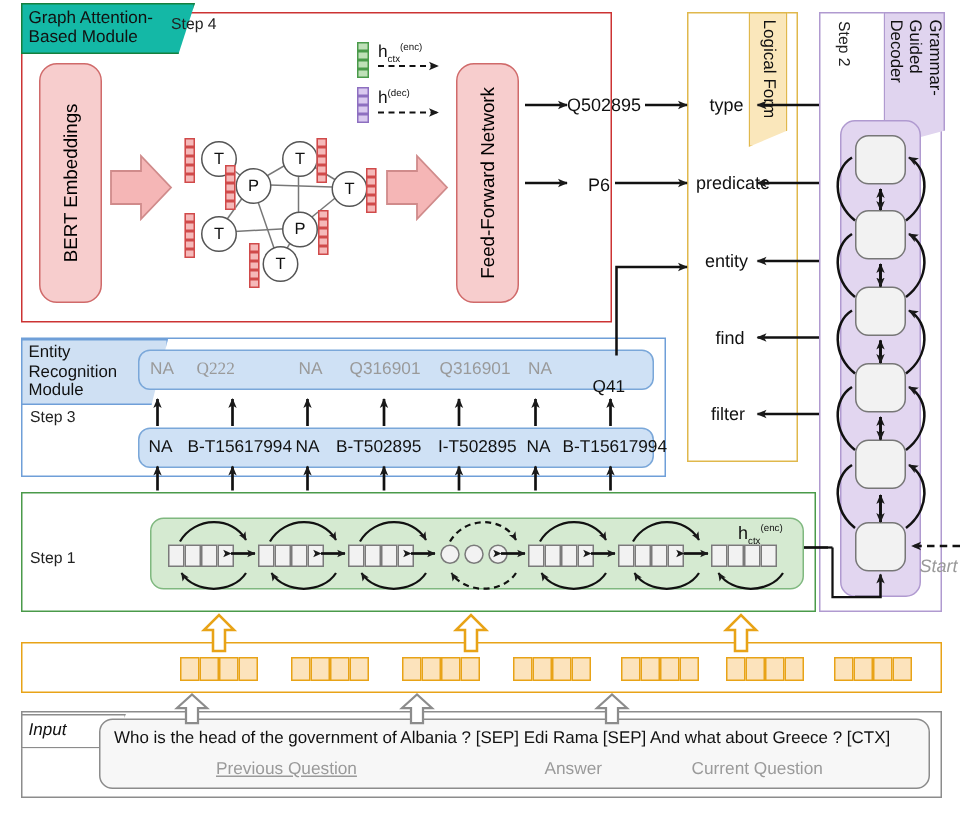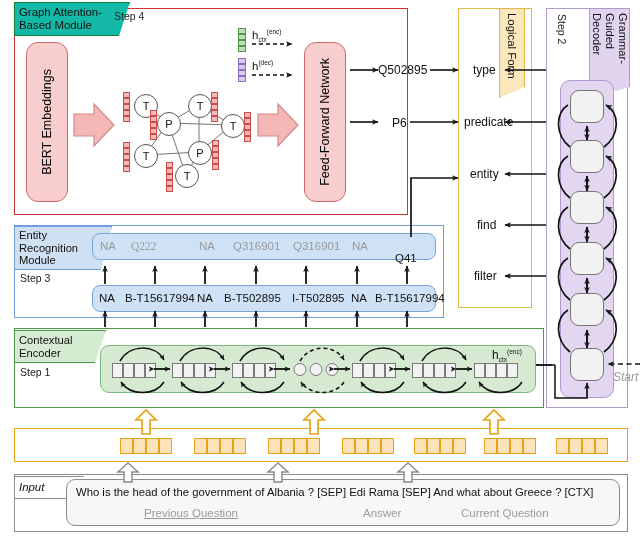--- a/index.html
+++ b/index.html
@@ -211,22 +211,20 @@
   <div class="abs panel panel-blue" style="left:92px;top:285px;width:344px;height:27px;border-radius:8px;"></div>
   <div class="txt" style="left:99px;top:292px;">NA</div>
   <div class="txt" style="left:125px;top:292px;">B-T15617994</div>
   <div class="txt" style="left:197px;top:292px;">NA</div>
   <div class="txt" style="left:224px;top:292px;">B-T502895</div>
   <div class="txt" style="left:292px;top:292px;">I-T502895</div>
   <div class="txt" style="left:351px;top:292px;">NA</div>
   <div class="txt" style="left:375px;top:292px;">B-T15617994</div>
 
   <div class="abs module mod-green" style="left:14px;top:328px;width:530px;height:80px;"></div>
-  <div class="tag tag-green" style="left:14px;top:330px;width:72px;height:29px;font-size:11.2px;">Contextual
-Encoder</div>
   <div class="steplabel" style="left:20px;top:366px;">Step 1</div>
 
   <div class="abs panel panel-green" style="left:100px;top:345px;width:436px;height:48px;border-radius:9px;"></div>
 
   <div class="cells" style="left:112px;top:363px;">
     <b style="width:9px;height:13px"></b>
       <b style="width:9px;height:13px"></b>
       <b style="width:9px;height:13px"></b>
       <b style="width:9px;height:13px"></b>
   </div>

